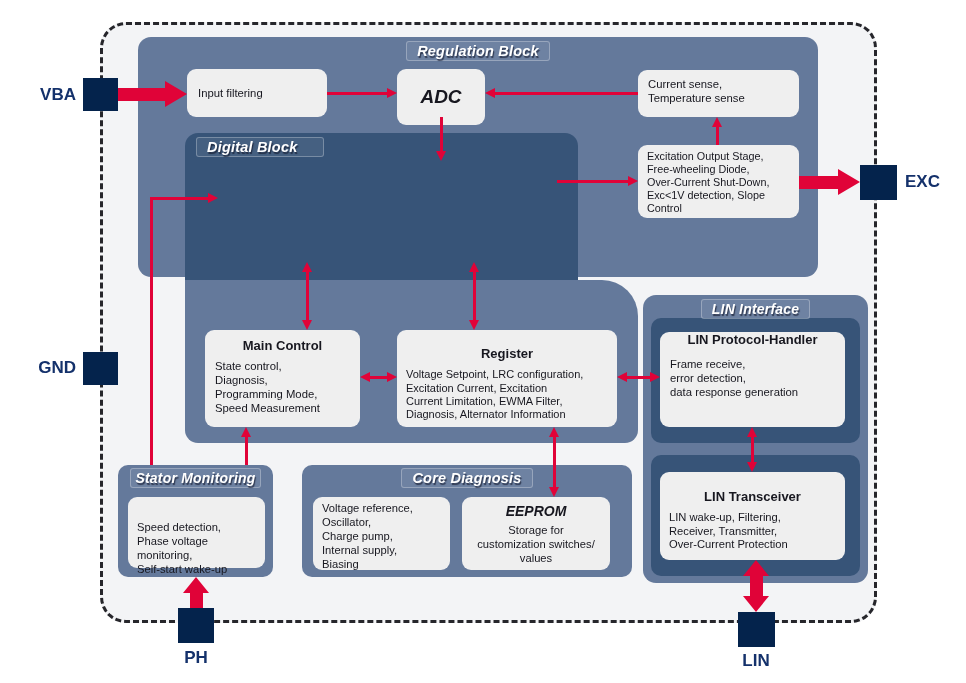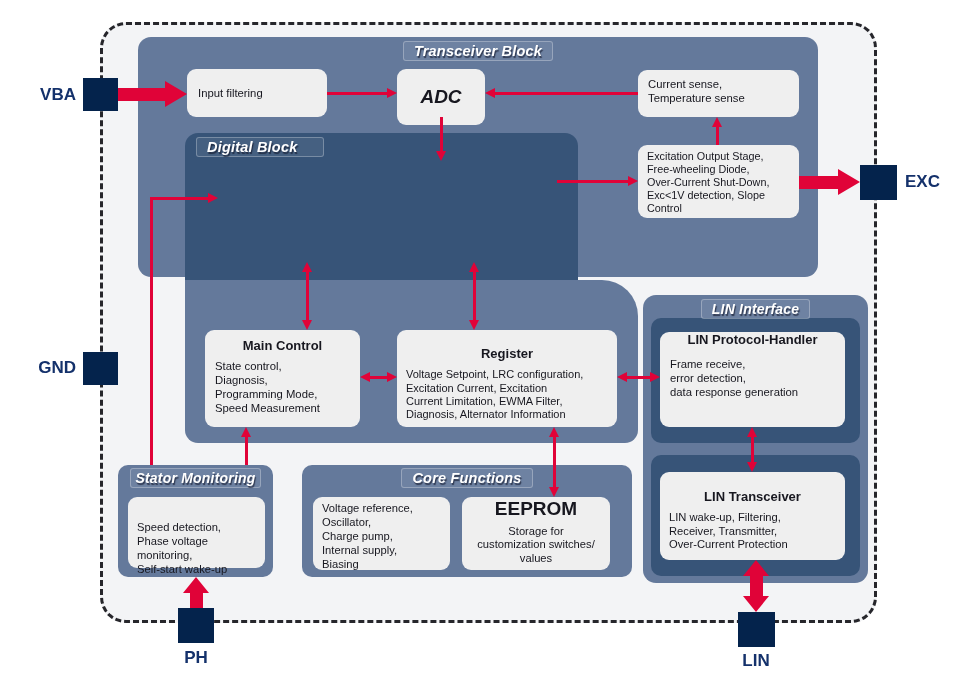--- a/index.html
+++ b/index.html
@@ -41,25 +41,25 @@
 
   <div class="panel slate" style="left:138px;top:37px;width:680px;height:240px;"></div>
   <div class="panel navy" style="left:185px;top:133px;width:393px;height:147px;border-bottom-left-radius:0;border-bottom-right-radius:0;"></div>
   <div class="panel slate" style="left:185px;top:280px;width:453px;height:163px;border-radius:0 36px 13px 13px;"></div>
   <div class="panel slate" style="left:643px;top:295px;width:225px;height:288px;"></div>
   <div class="panel navy" style="left:651px;top:318px;width:209px;height:125px;border-radius:10px;"></div>
   <div class="panel navy" style="left:651px;top:455px;width:209px;height:121px;border-radius:10px;"></div>
   <div class="panel slate" style="left:118px;top:465px;width:155px;height:112px;border-radius:10px;"></div>
   <div class="panel slate" style="left:302px;top:465px;width:330px;height:112px;border-radius:10px;"></div>
 
-  <div class="plabel" style="left:138px;top:41px;width:680px;"><span class="tab">Transceiver Block</span></div>
+  <div class="plabel" style="left:138px;top:41px;width:680px;"><span class="tab">Regulation Block</span></div>
   <div class="plabel" style="left:196px;top:137px;text-align:left;"><span class="tab" style="padding:1px 26px 1px 10px;">Digital Block</span></div>
   <div class="plabel" style="left:643px;top:299px;width:225px;font-size:14px;"><span class="tab">LIN Interface</span></div>
   <div class="plabel" style="left:118px;top:468px;width:155px;font-size:14px;"><span class="tab" style="padding:1px 4px;">Stator Monitoring</span></div>
-  <div class="plabel" style="left:302px;top:468px;width:330px;"><span class="tab">Core Functions</span></div>
+  <div class="plabel" style="left:302px;top:468px;width:330px;"><span class="tab">Core Diagnosis</span></div>
 
   <div class="gbox" style="left:187px;top:69px;width:140px;height:48px;display:flex;align-items:center;padding-left:11px;box-sizing:border-box;">
     <span>Input filtering</span>
   </div>
 
   <div class="gbox" style="left:397px;top:69px;width:88px;height:56px;display:flex;align-items:center;justify-content:center;font-weight:bold;font-size:19px;font-style:italic;">
     <span>ADC</span>
   </div>
 
   <div class="gbox pre" style="left:638px;top:70px;width:161px;height:47px;padding:7px 0 0 10px;box-sizing:border-box;">Current sense,
@@ -107,21 +107,21 @@
 monitoring,
 Self-start wake-up</div>
 
   <div class="gbox pre" style="left:313px;top:497px;width:137px;height:73px;padding:5px 0 0 9px;box-sizing:border-box;font-size:11.2px;">Voltage reference,
 Oscillator,
 Charge pump,
 Internal supply,
 Biasing</div>
 
   <div class="gbox" style="left:462px;top:497px;width:148px;height:73px;box-sizing:border-box;text-align:center;">
-    <div class="btitle" style="font-size:19px;">EEPROM</div>
+    <div class="btitle" style="margin-top:6px;font-size:14px;font-style:italic;">EEPROM</div>
     <div class="pre" style="margin-top:4px;font-size:11.2px;">Storage for
 customization switches/
 values</div>
   </div>
 
   <div class="pin" style="left:83px;top:78px;width:35px;height:33px;"></div>
   <div class="pinlabel" style="left:20px;top:85px;width:56px;text-align:right;">VBA</div>
 
   <div class="pin" style="left:83px;top:352px;width:35px;height:33px;"></div>
   <div class="pinlabel" style="left:16px;top:358px;width:60px;text-align:right;">GND</div>

